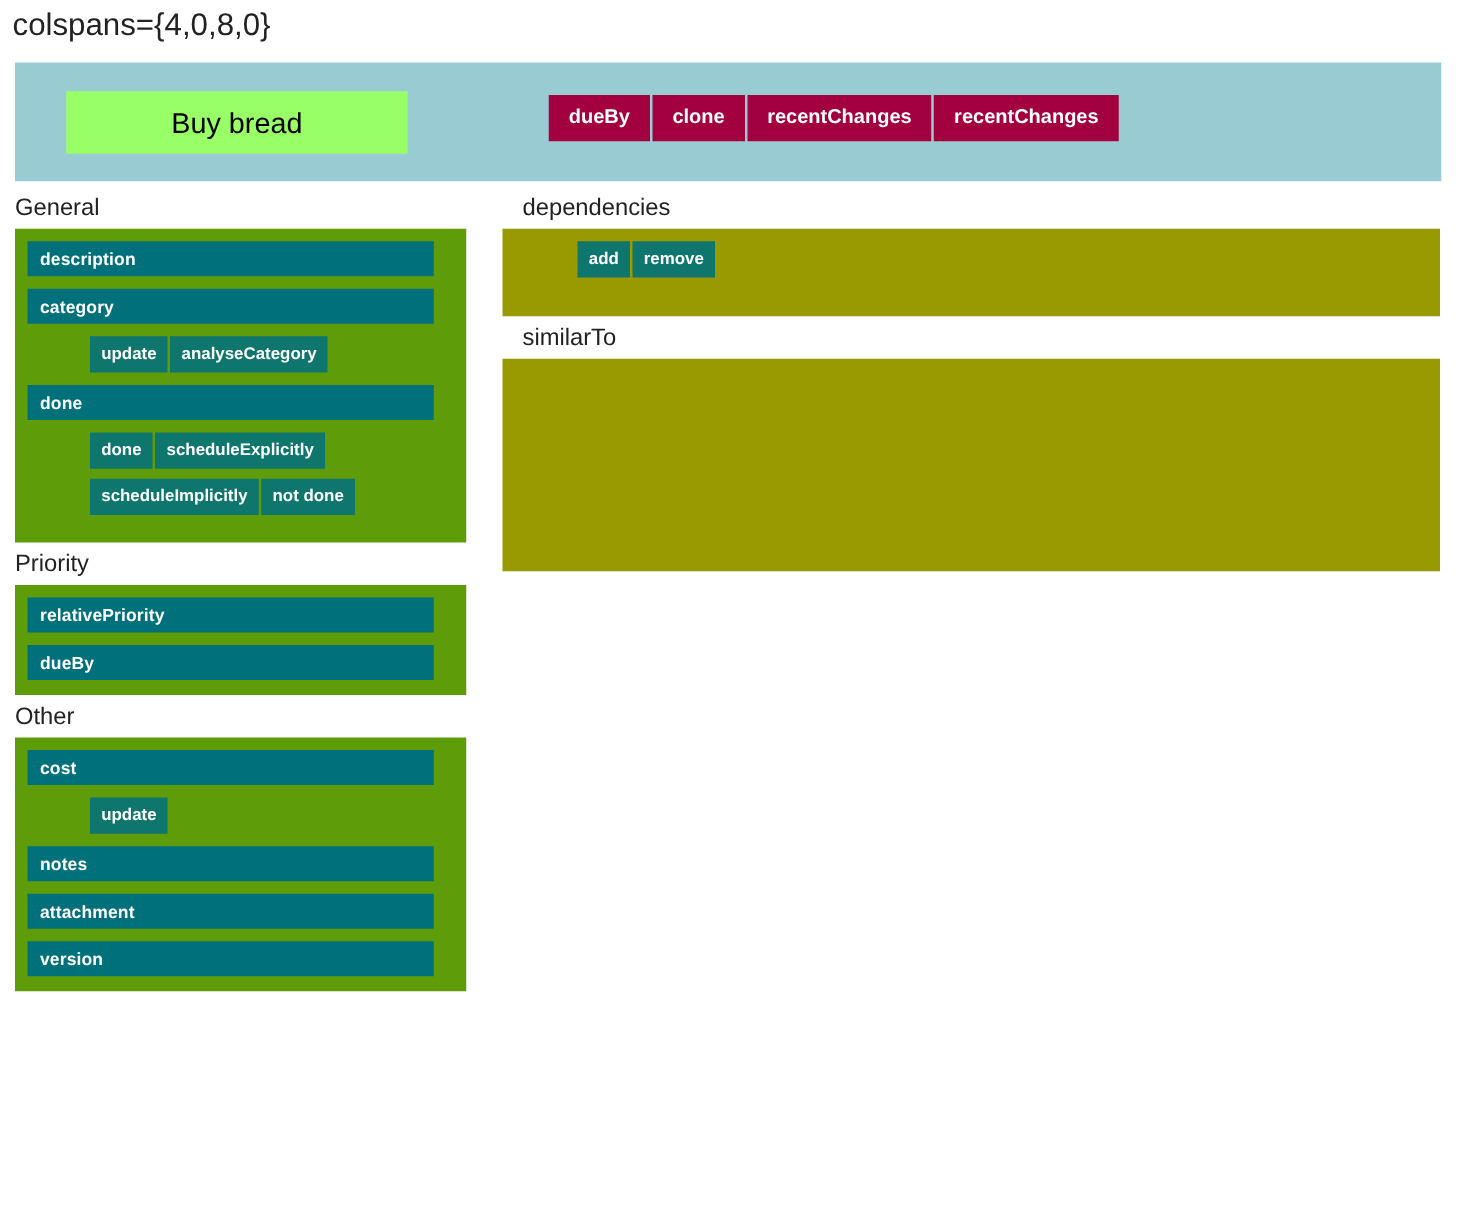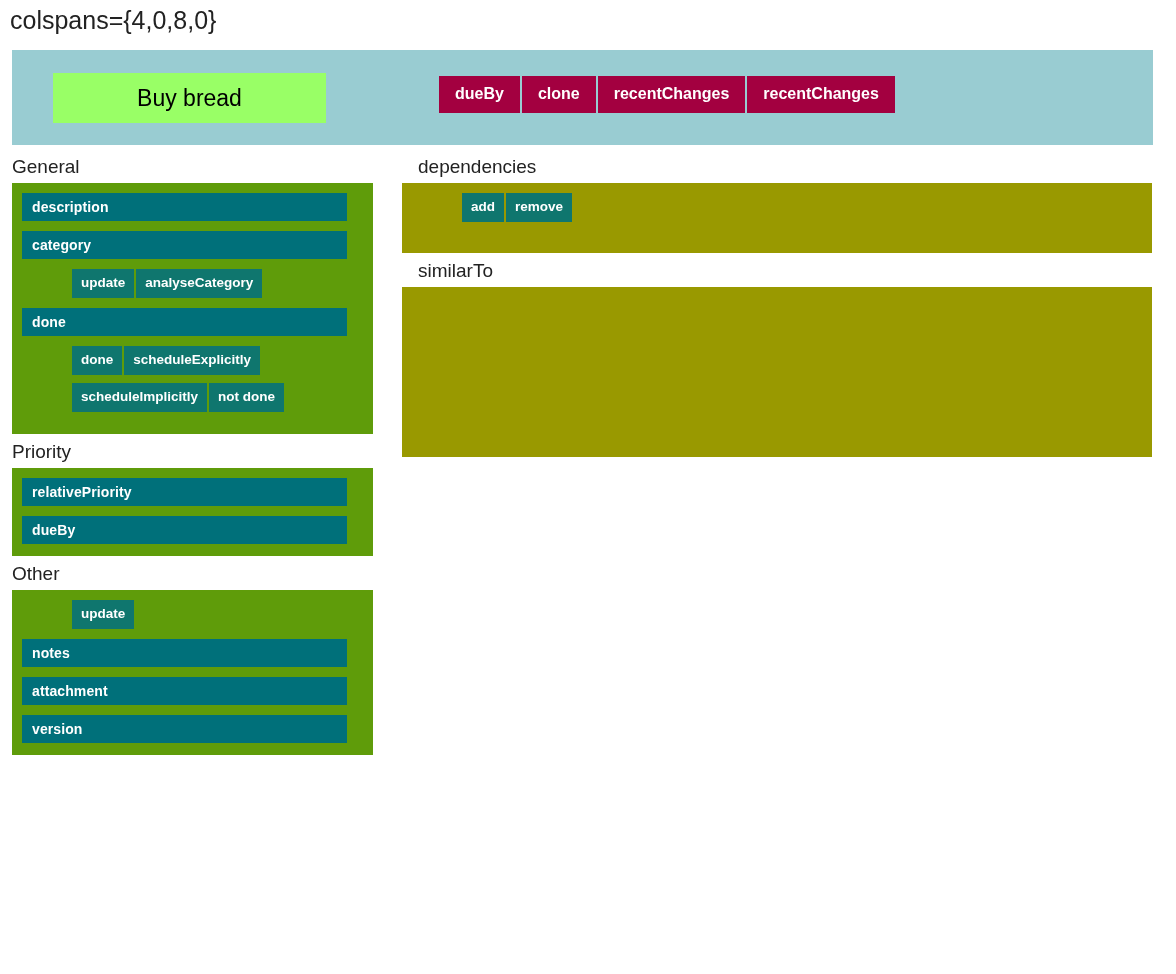--- a/index.html
+++ b/index.html
@@ -241,20 +241,23 @@
       </div>
 
     </div>
   </div>
 
   <div class="section-block">
     <div class="section-label">Other</div>
 
     <div class="panel-green">
 
+      <div class="field-row">
+        <span class="field-label">cost</span>
+      </div>
 
       <div class="btn-row">
         <button class="sm-btn">update</button>
       </div>
 
       <div class="field-row">
         <span class="field-label">notes</span>
       </div>
 
       <div class="field-row">

